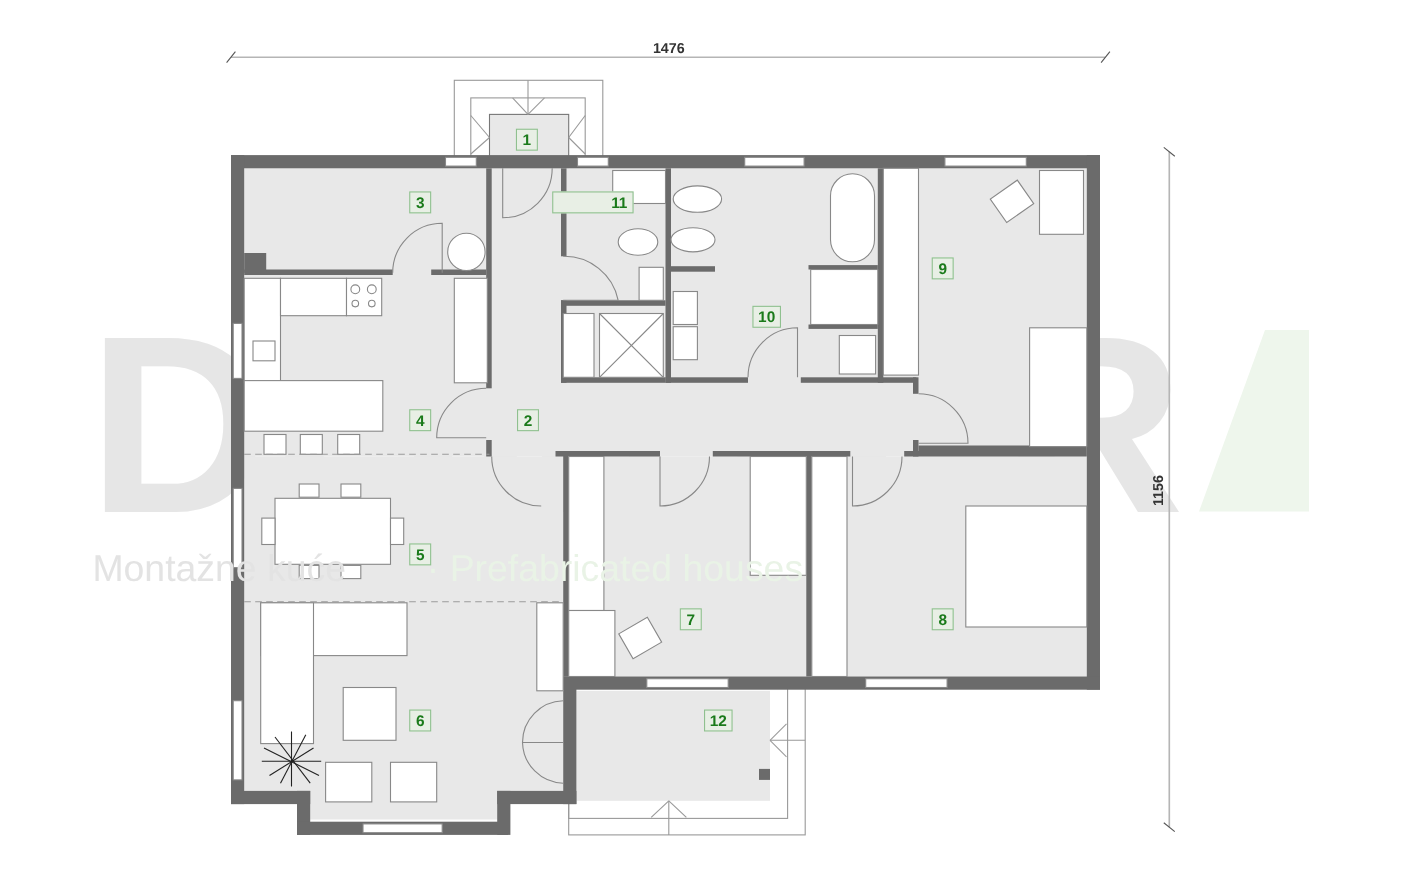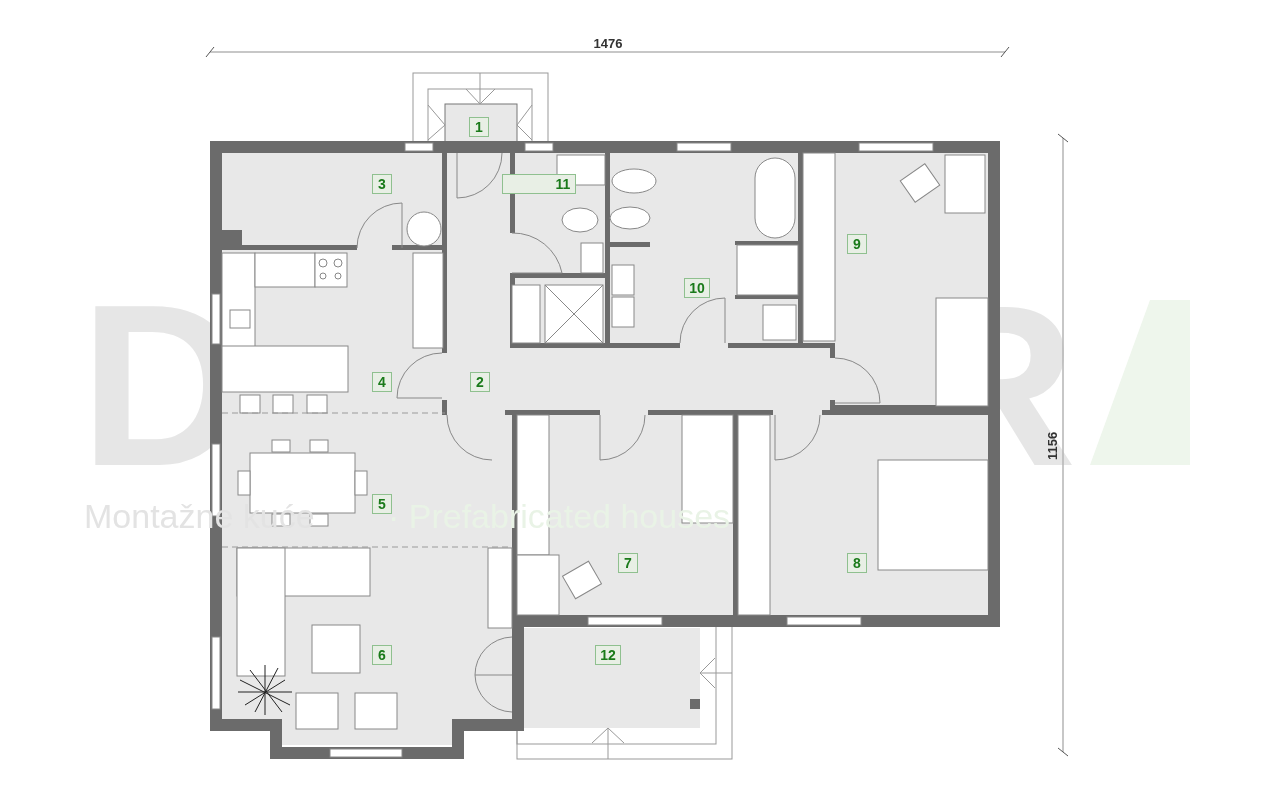--- a/index.html
+++ b/index.html
@@ -228,16 +228,16 @@
       <div class="room-label" style="left: 480px; top: 382px;">2</div>
       <div class="room-label" style="left: 382px; top: 184px;">3</div>
       <div class="room-label" style="left: 382px; top: 382px;">4</div>
       <div class="room-label" style="left: 382px; top: 504px;">5</div>
       <div class="room-label" style="left: 382px; top: 655px;">6</div>
       <div class="room-label" style="left: 628px; top: 563px;">7</div>
       <div class="room-label" style="left: 857px; top: 563px;">8</div>
       <div class="room-label" style="left: 857px; top: 244px;">9</div>
       <div class="room-label wide" style="left: 697px; top: 244px; margin-top: 44px;">10</div>
       <div class="room-label wide" style="left: 539px; top: 184px; padding-left: 48px;">11</div>
-      <div class="room-label wide" style="left: 608px; top: 655px;">12</div>
+      <div class="room-label wide" style="left: 653px; top: 655px;">12</div>
     </div>
 
 </div>
 
 </body></html>

